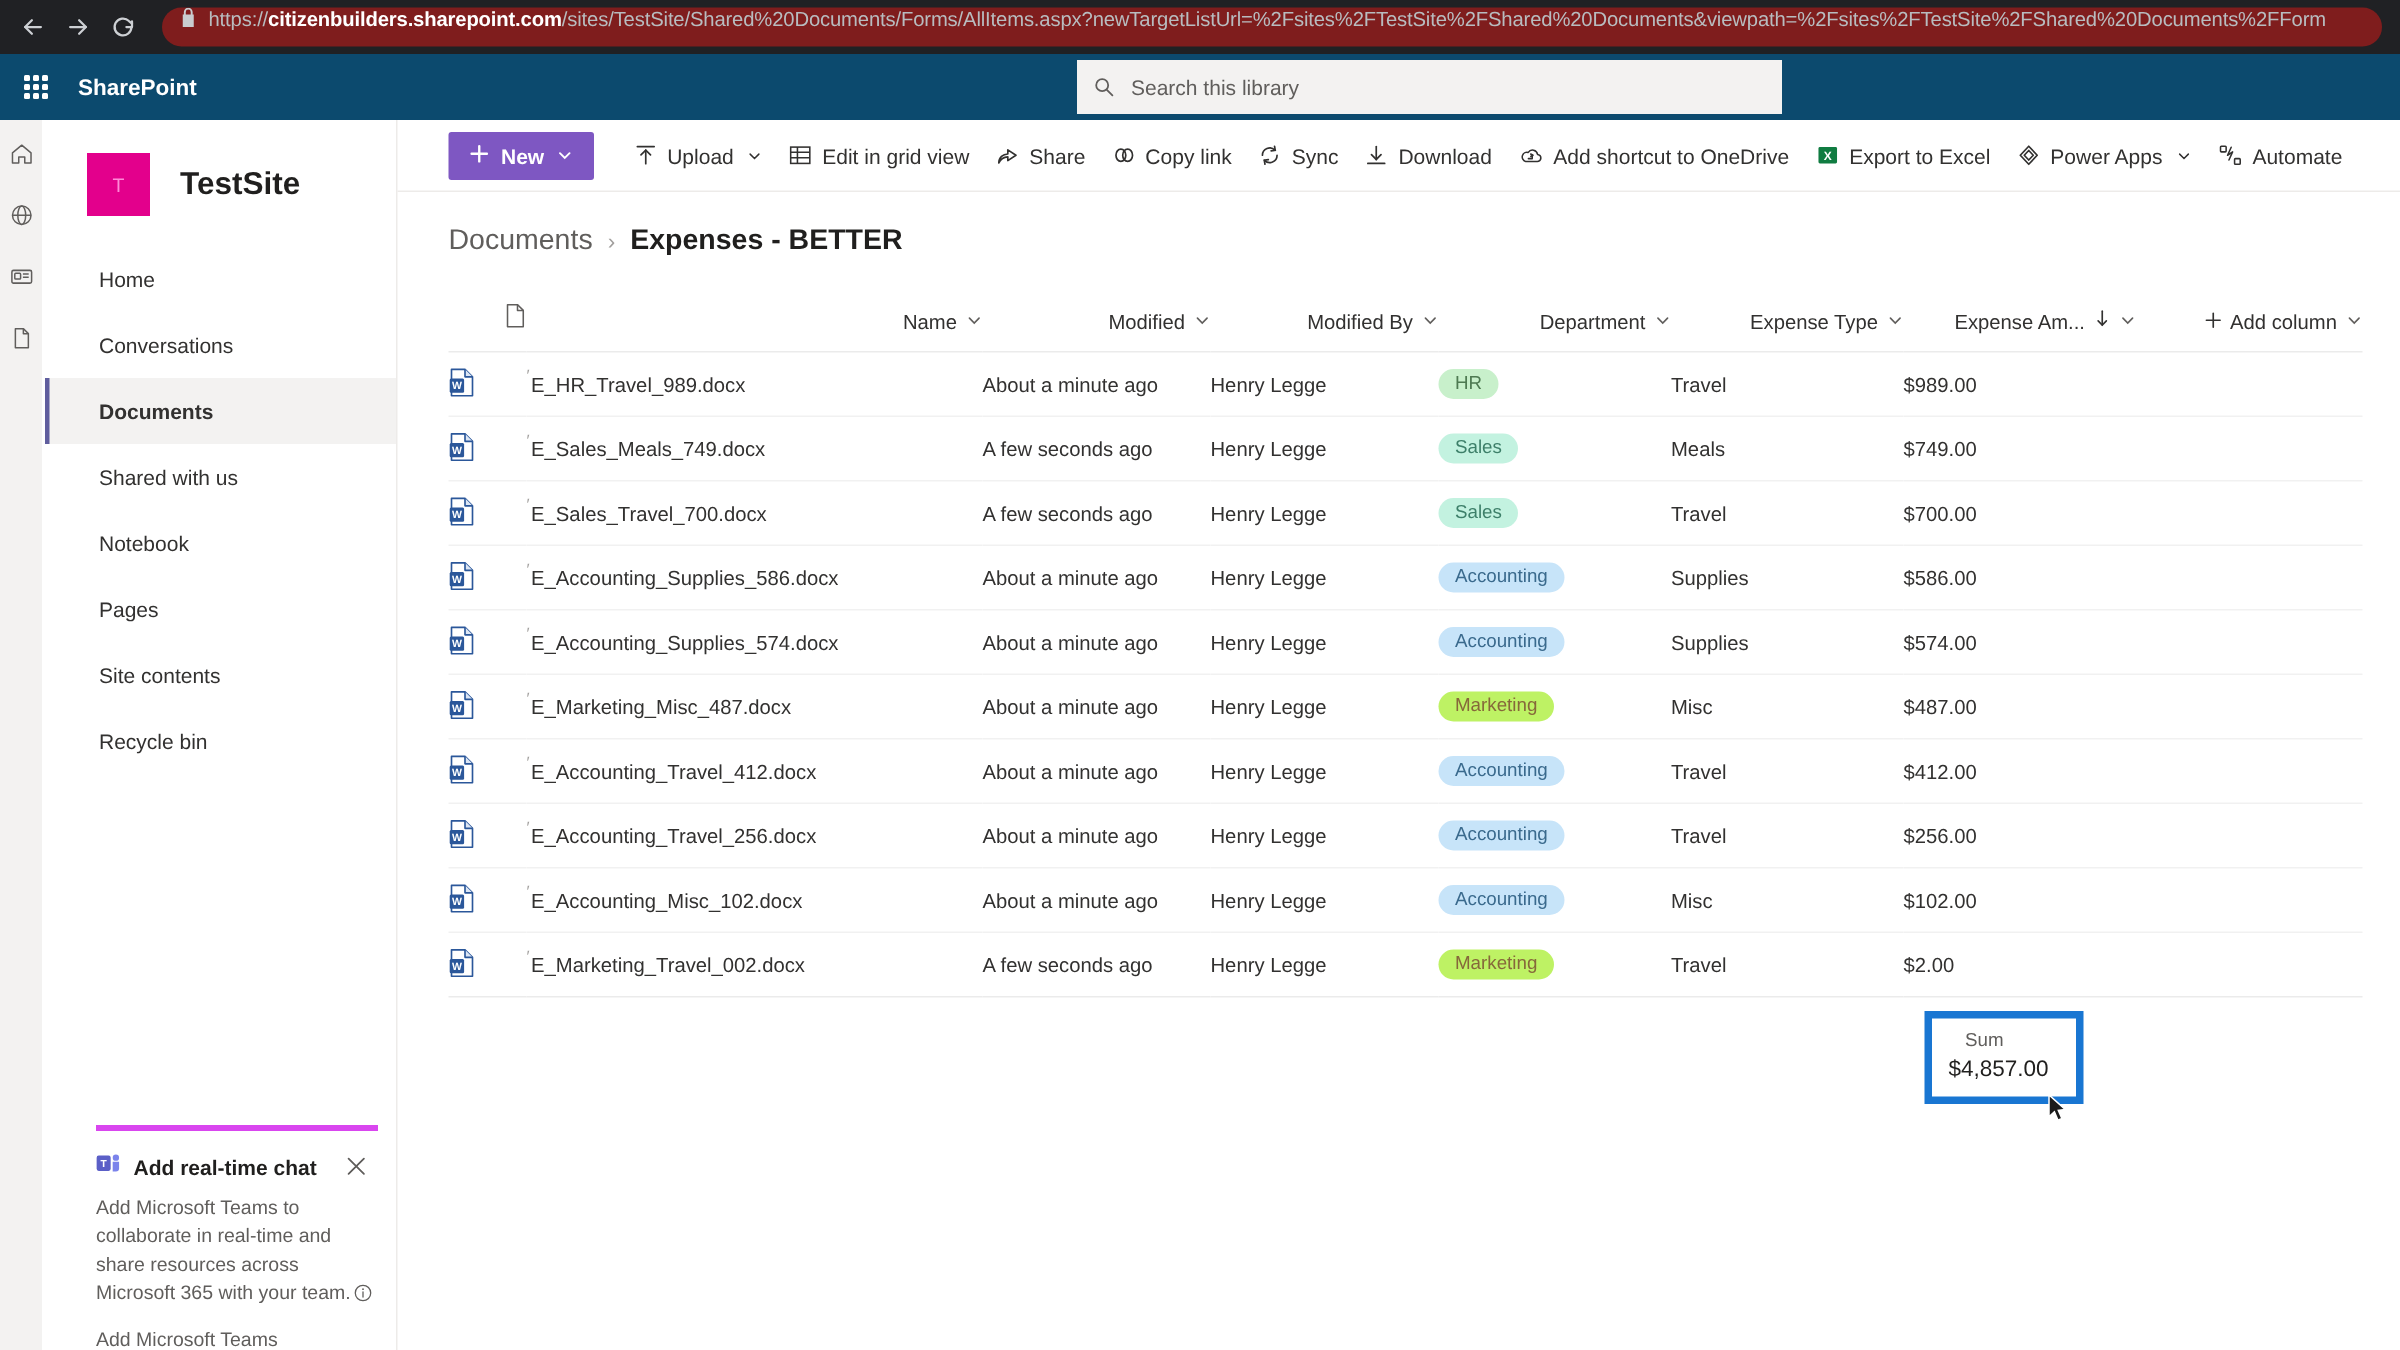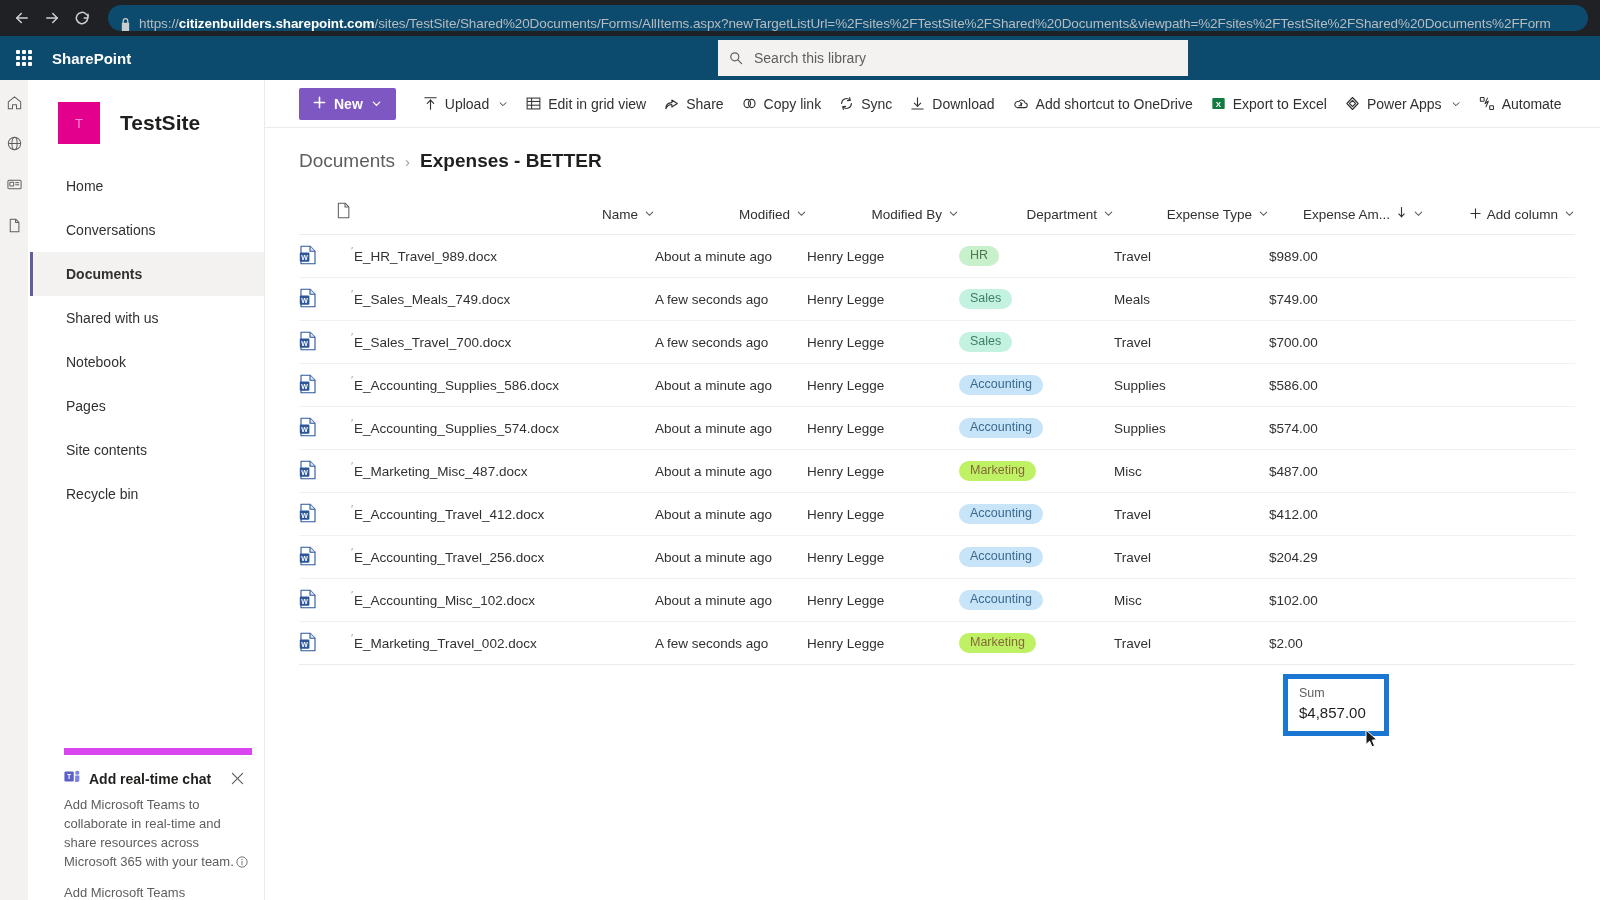--- a/index.html
+++ b/index.html
@@ -25,24 +25,24 @@
     display: flex; align-items: center; justify-content: center;
     color: #cdd0d4;
     flex: 0 0 auto;
   }
   .nav-btn svg { display: block; }
   .url-field {
     flex: 1 1 auto;
     height: 26px;
     margin-left: 10px;
     margin-right: 4px;
-    background: #0c4a6e;
+    background: #7f1d1d;
     border-radius: 13px;
     display: flex;
-    align-items: flex-end;
+    align-items: flex-start;
     padding: 0 12px;
     overflow: hidden;
   }
   .lock-icon { flex: 0 0 auto; margin-right: 8px; color: #c9cccf; display:flex; }
   .url-text {
     color: #b8bcbf;
     font-size: 13.5px;
     white-space: nowrap;
     overflow: hidden;
     letter-spacing: -0.1px;
@@ -160,21 +160,21 @@
   }
   .nav-item.edit { color: #605e5c; font-size: 13.5px; height: 38px; }
 
   
   .teams-promo {
     position: absolute;
     left: 36px;
     right: 12px;
     bottom: 0;
     padding-top: 14px;
-    border-top: 7px solid #d946ef;
+    border-top: 4px solid #d946ef;
   }
   .promo-close {
     position: absolute;
     top: 14px; right: 6px;
     color: #605e5c;
     display: flex;
     width: 18px; height: 18px;
     align-items: center; justify-content: center;
   }
   .promo-title-row {
@@ -336,21 +336,21 @@
   .sum-box {
     position: absolute;
     left: 984px;
     top: 9px;
     width: 106px;
     height: 62px;
     border: 5px solid #1976d2;
     background: #ffffff;
     padding: 7px 0 0 11px;
   }
-  .sum-label { font-size: 12.5px; color: #605e5c; margin-bottom: 4px; }
+  .sum-label { font-size: 12.5px; color: #605e5c; margin-bottom: 4px; margin-left: 11px; }
   .sum-value { font-size: 15px; color: #201f1e; }
   .cursor {
     position: absolute;
     left: 1066px;
     top: 64px;
     width: 14px;
     height: 20px;
     pointer-events: none;
   }
 </style>
@@ -884,21 +884,21 @@
               <td>
                 <span class="name-cell">
                   <span class="new-mark">′</span>
                   <span class="fname">E_Accounting_Travel_256.docx</span>
                 </span>
               </td>
               <td class="c-mod">About a minute ago</td>
               <td class="c-modby">Henry Legge</td>
               <td><span class="pill pill-accounting">Accounting</span></td>
               <td>Travel</td>
-              <td class="c-amt">$204.29</td>
+              <td class="c-amt">$256.00</td>
               <td></td>
             </tr>
             <tr>
               <td class="c-icon"><span class="word-icon"><svg width="18" height="20" viewBox="0 0 18 20" fill="none">
                     <path d="M2 1.2h9l5 5v12.6H2z" fill="#ffffff" stroke="#2b579a" stroke-width="1.1" stroke-linejoin="round"></path>
                     <path d="M11 1.2v5h5" fill="#dce6f4" stroke="#2b579a" stroke-width="1.1" stroke-linejoin="round"></path>
                     <rect x="0.8" y="7.4" width="9.6" height="9.4" rx="1" fill="#2b579a"></rect>
                     <text x="5.6" y="14.6" font-size="7" font-family="Liberation Sans, sans-serif" fill="#ffffff" text-anchor="middle" font-weight="bold">W</text>
                   </svg></span></td>
               <td>

